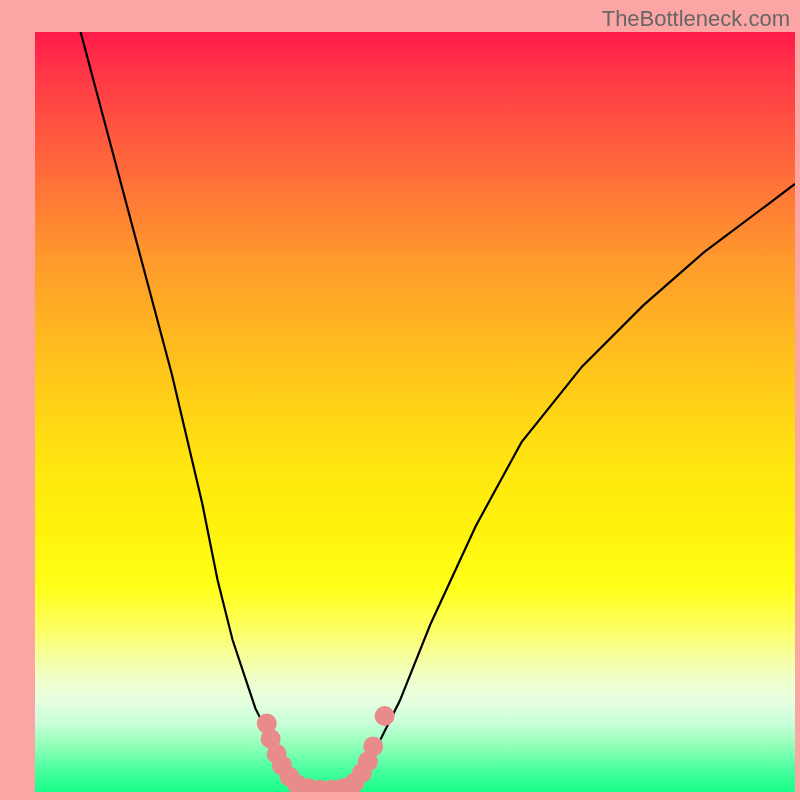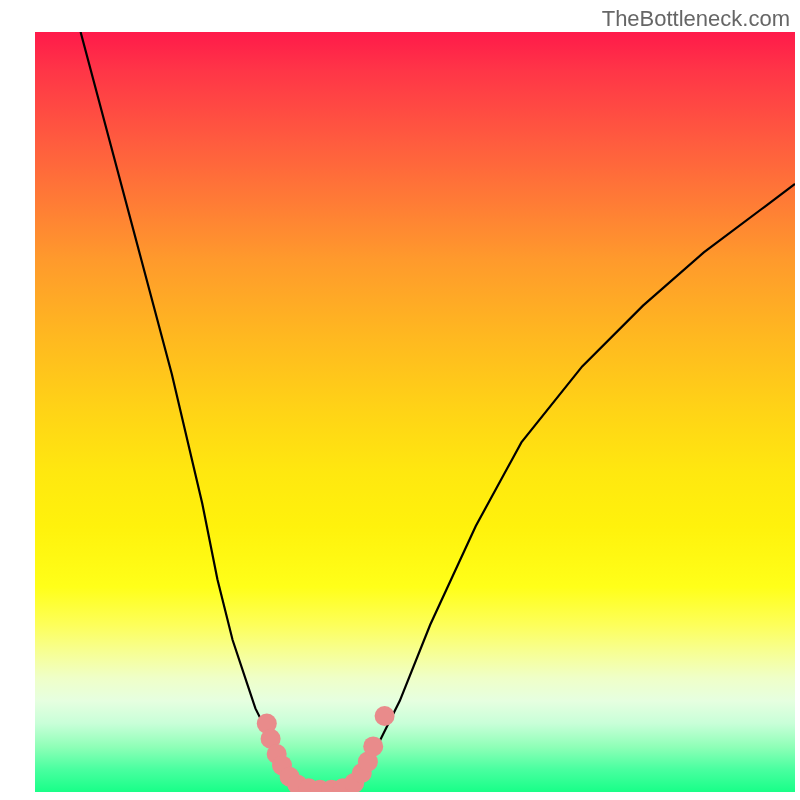--- a/index.html
+++ b/index.html
@@ -1,20 +1,20 @@
 <!DOCTYPE html>
 <html><head>
 <meta charset="utf-8">
 <style>
   * { margin: 0; padding: 0; box-sizing: border-box; }
   body { background: #000; width: 800px; height: 800px; overflow: hidden; position: relative; }
   .outer {
     width: 800px;
     height: 800px;
-    background: #ffffff;
+    background: #fca5a5;
     position: relative;
   }
   .watermark {
     position: absolute;
     top: 6px;
     right: 10px;
     color: #666;
     font-family: Arial, sans-serif;
     font-size: 22px;
     font-weight: 500;

